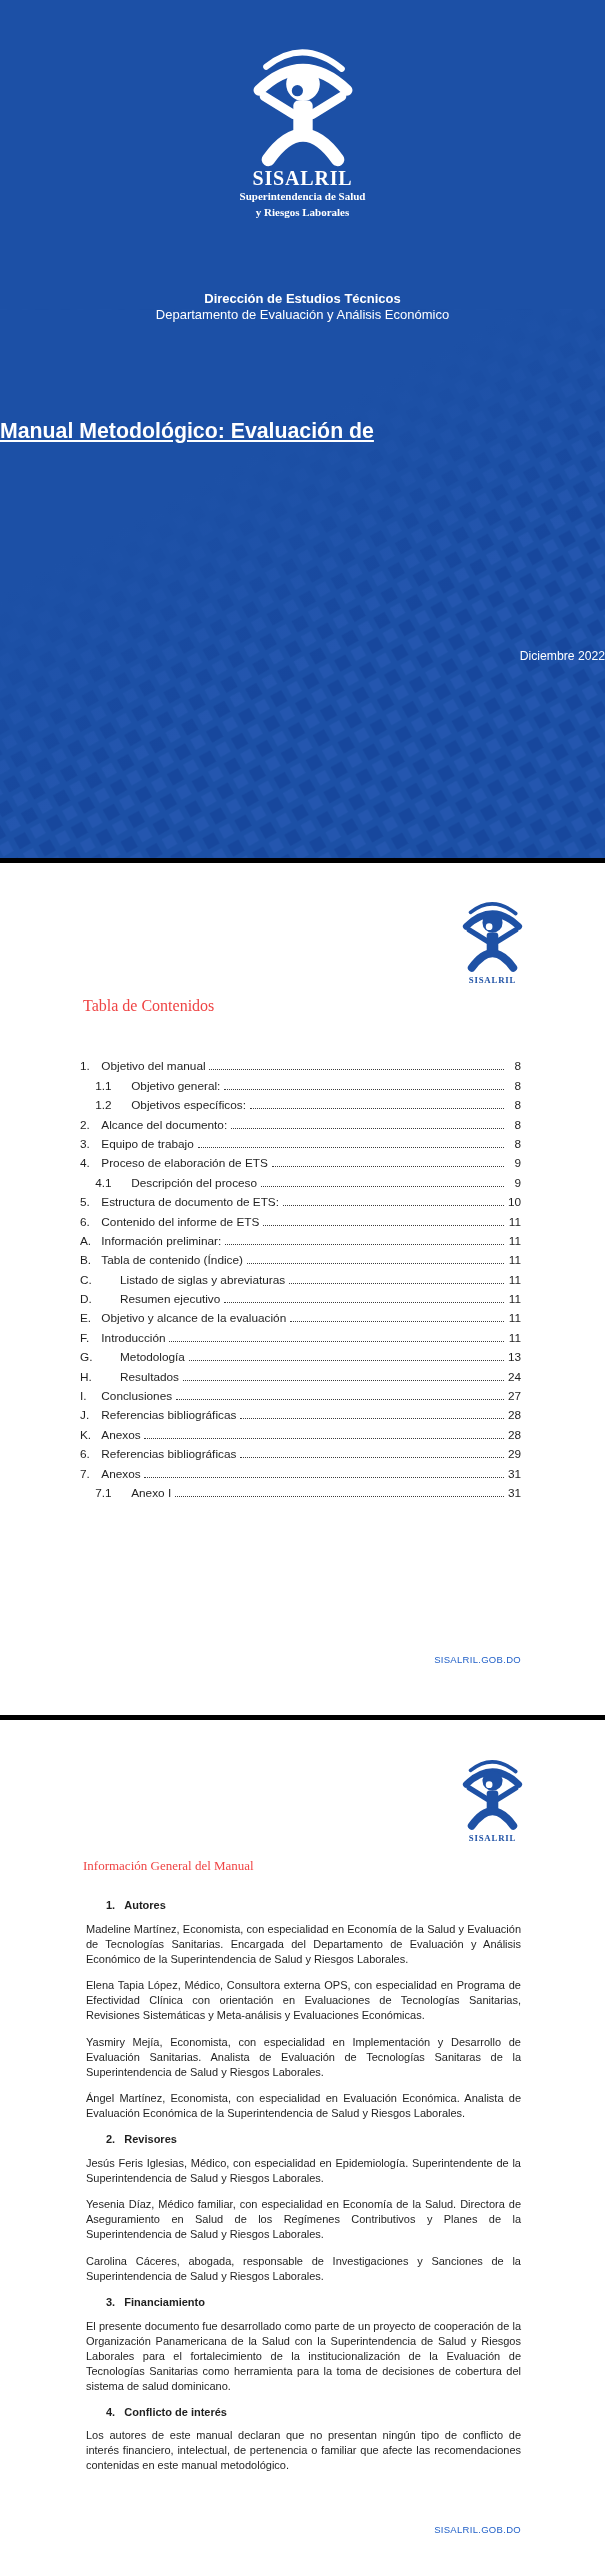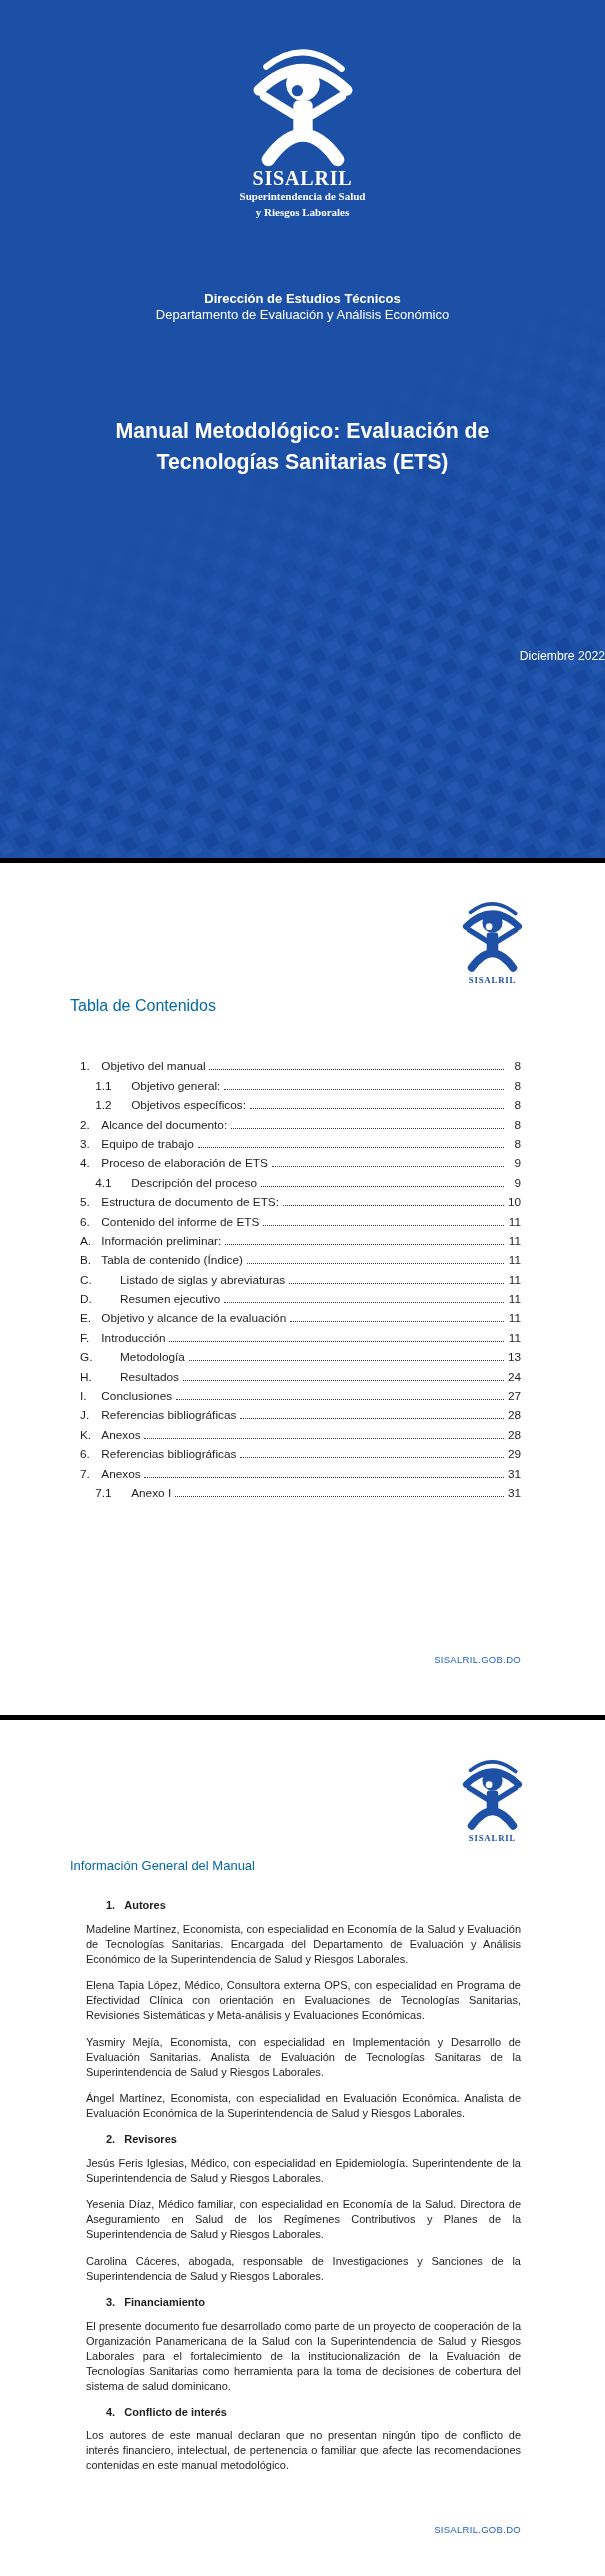--- a/index.html
+++ b/index.html
@@ -16,32 +16,32 @@
   .cover .pattern{position:absolute;left:0;bottom:0;}
   .cover-logo{position:absolute;left:50%;transform:translateX(-50%);top:43px;width:102px;height:125px;color:#fff;}
   .cover .pupil{fill:#1C50A6;}
   .cover-orgname{position:absolute;top:167px;left:0;width:100%;text-align:center;
     font-family:"Liberation Serif", serif;font-weight:bold;font-size:20px;letter-spacing:0.8px;}
   .cover-orgsub{position:absolute;left:0;width:100%;text-align:center;
     font-family:"Liberation Serif", serif;font-weight:bold;font-size:11px;line-height:17px;}
   .sub1{top:188px;} .sub2{top:204px;}
   .cover-direction{position:absolute;top:291px;left:0;width:100%;text-align:center;font-weight:bold;font-size:13px;}
   .cover-department{position:absolute;top:307px;left:0;width:100%;text-align:center;font-size:13px;}
-  .cover-title{position:absolute;top:416px;left:0;width:100%;text-align:center;
-    font-weight:bold;font-size:21.3px;line-height:30.5px;}
+  .cover-title{position:absolute;top:416px;left:0;width:100%;
+    font-weight:bold;font-size:21.3px;line-height:30.5px;text-decoration:underline;}
   .cover-date{position:absolute;top:649px;left:0;width:100%;text-align:right;font-size:12.2px;}
   
   .mini-logo{position:absolute;top:35px;right:82px;width:61px;text-align:center;color:#1E51A5;}
   .mini-logo svg{width:61px;height:75px;display:block;}
   .mini-logo .pupil{fill:#ffffff;}
   .mini-caption{font-family:"Liberation Serif", serif;font-weight:bold;font-size:8.8px;
     letter-spacing:0.8px;color:#1E51A5;margin-top:1.5px;}
   
   .toc-page{top:863px;height:852px;background:#fff;}
-  .page-heading{position:absolute;left:70px;font-size:16px;color:#0369a1;}
+  .page-heading{position:absolute;left:83px;font-size:16px;color:#ef4444;font-family:Liberation Serif, serif;}
   .toc-heading{top:134px;}
   .toc-list{position:absolute;left:80px;top:191px;width:441px;}
   .toc-row{display:flex;align-items:flex-end;height:19.4px;font-size:11.8px;color:#1f1f1f;}
   .toc-row .num{flex:0 0 21.3px;}
   .toc-row.l1{padding-left:15.2px;}
   .toc-row.l1 .num{flex:0 0 36px;}
   .toc-row.wide .num{flex:0 0 40px;}
   .toc-row .txt{flex:0 0 auto;padding-right:2.3px;white-space:nowrap;}
   .toc-row .leader{flex:1 1 auto;border-bottom:1.5px dotted #3c3c3c;margin:0 1.5px 3px 1.5px;min-width:7.6px;}
   .toc-row .pg{flex:0 0 auto;min-width:15.2px;text-align:right;}
@@ -90,21 +90,20 @@
     <path d="M16 114 Q50 66 84 114" fill="none" stroke="currentColor" stroke-width="13" stroke-linecap="round"></path>
   </svg>
 
   <div class="cover-orgname">SISALRIL</div>
   <div class="cover-orgsub sub1">Superintendencia de Salud</div>
   <div class="cover-orgsub sub2">y Riesgos Laborales</div>
   <div class="cover-direction">Dirección de Estudios Técnicos</div>
   <div class="cover-department">Departamento de Evaluación y Análisis Económico</div>
   <div class="cover-title">
     <span>Manual Metodológico: Evaluación de</span><br>
-    <span>Tecnologías Sanitarias (ETS)</span>
   </div>
   <div class="cover-date">Diciembre 2022</div>
 </div>
 
 <div class="page-sep" style="top:858px"></div>
 
 <div class="page toc-page">
   <div class="mini-logo">
     <svg viewBox="0 0 100 122" aria-hidden="true">
       <path d="M14 23 Q50 -6 88 25" fill="none" stroke="currentColor" stroke-width="6" stroke-linecap="round"></path>

